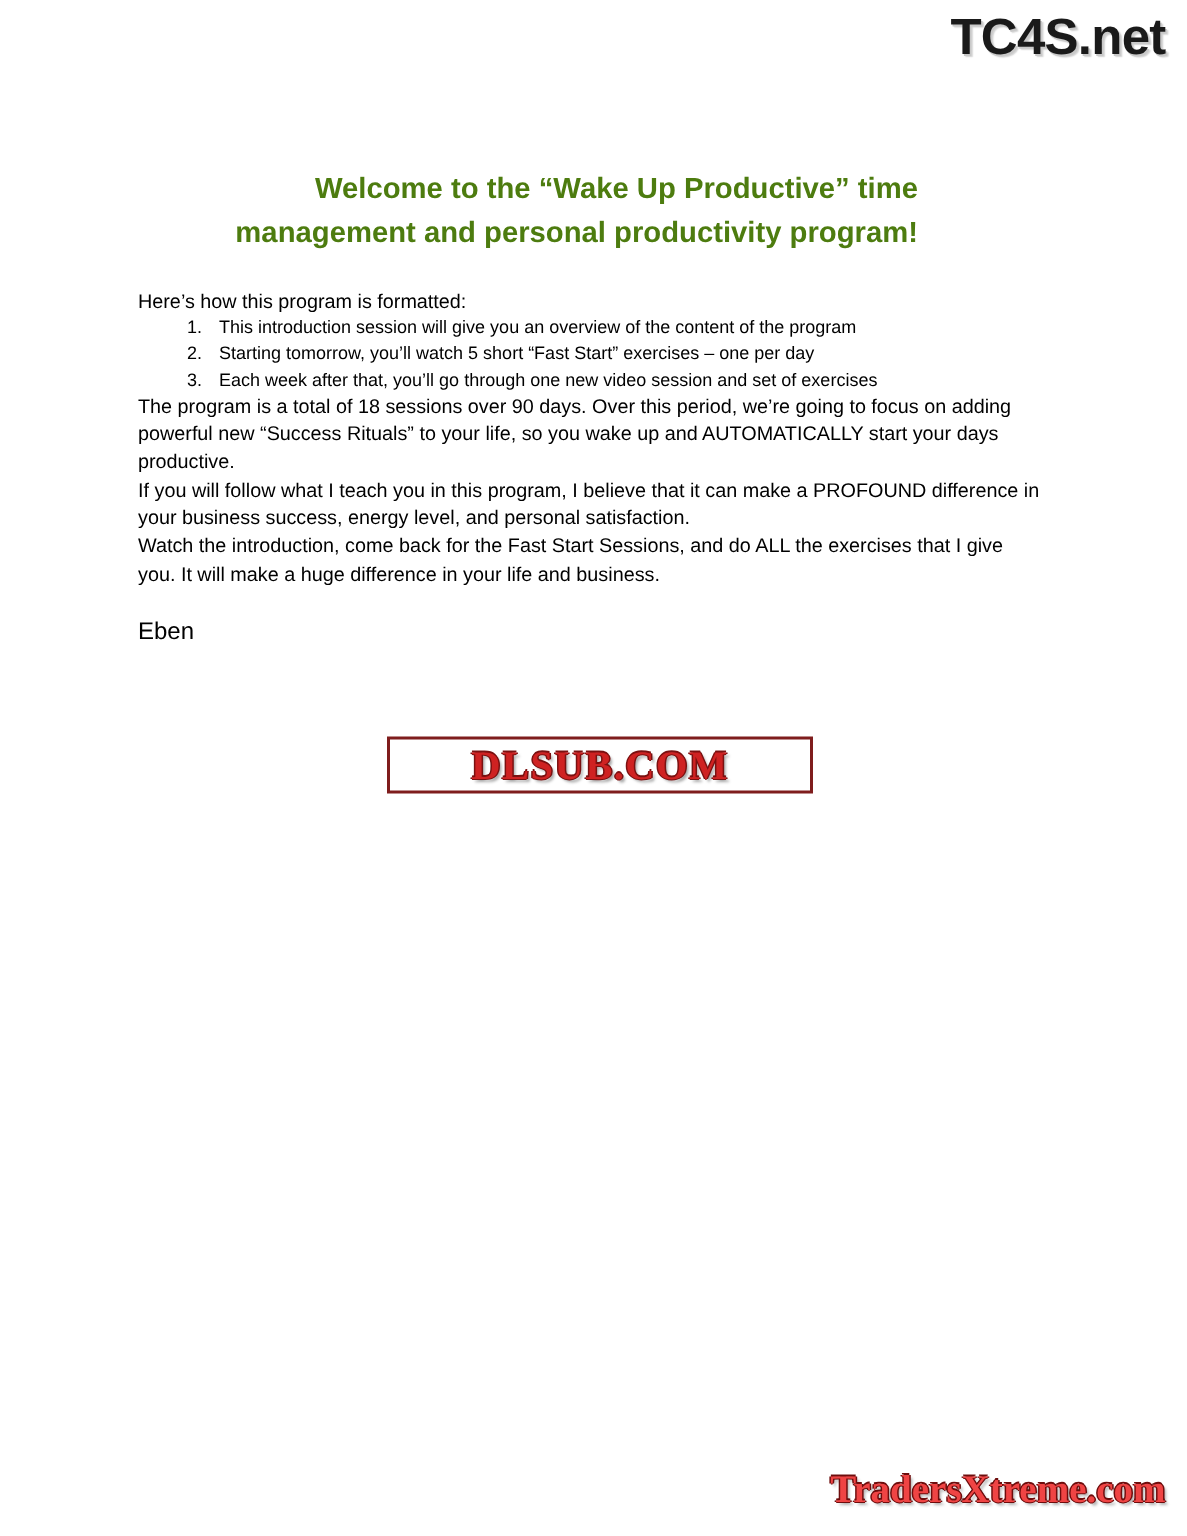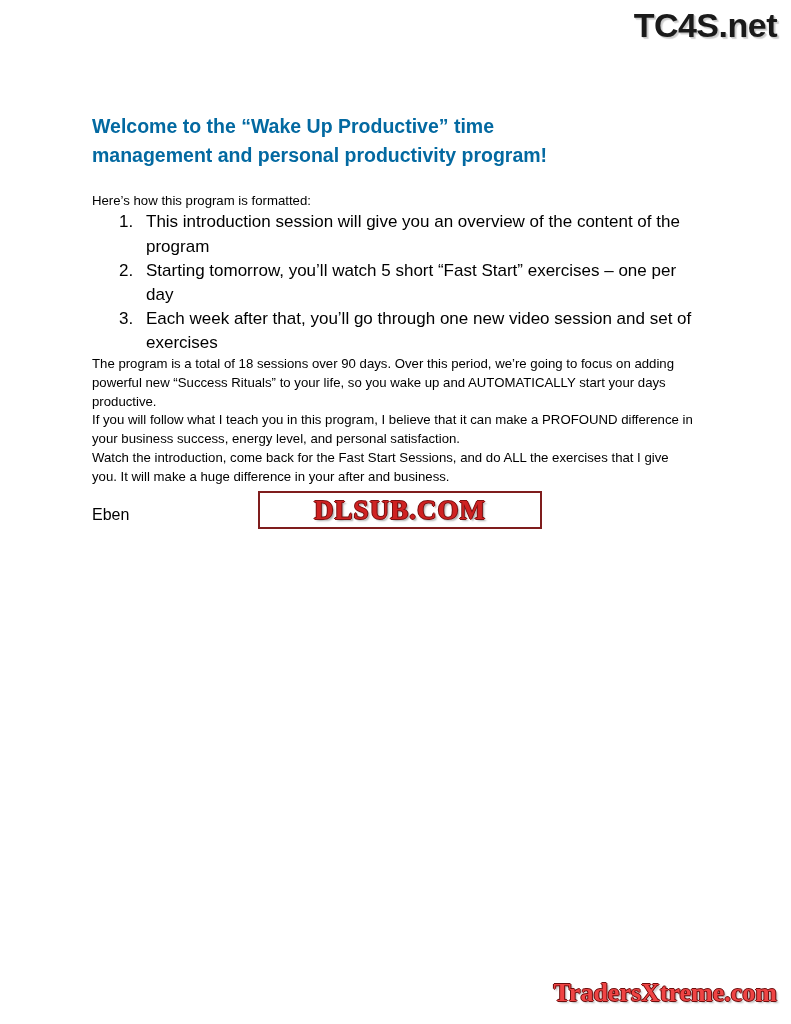--- a/index.html
+++ b/index.html
@@ -41,43 +41,44 @@
     position: absolute;
     left: 92px;
     top: 112px;
     width: 605px;
   }
 
   h1.doc-title {
     font-family: "Liberation Sans", sans-serif;
     font-size: 19.5px;
     font-weight: bold;
-    color: #0369a1;
+    color: #4d7c0f;
     line-height: 1.48;
     margin: 0 0 22px 0;
     width: 520px;
+    text-align: right;
   }
 
   p.body-text {
     font-family: "Liberation Sans", sans-serif;
     font-size: 13.2px;
     color: #000000;
     line-height: 1.42;
     margin: 0;
   }
 
   ol.steps {
     margin: 0;
     padding: 0 0 0 46px;
     list-style-position: outside;
     list-style-type: decimal;
   }
   ol.steps li {
     font-family: "Liberation Sans", sans-serif;
-    font-size: 17px;
+    font-size: 12px;
     color: #000000;
     line-height: 1.42;
     padding-left: 8px;
   }
 
   .signature {
     font-family: "Liberation Sans", sans-serif;
     font-size: 16px;
     color: #000000;
     margin-top: 20px;
@@ -147,21 +148,21 @@
     <ol class="steps">
       <li>This introduction session will give you an overview of the content of the program</li>
       <li>Starting tomorrow, you’ll watch 5 short “Fast Start” exercises – one per day</li>
       <li>Each week after that, you’ll go through one new video session and set of exercises</li>
     </ol>
 
     <p class="body-text">The program is a total of 18 sessions over 90 days. Over this period, we’re going to focus on adding powerful new “Success Rituals” to your life, so you wake up and AUTOMATICALLY start your days productive.</p>
 
     <p class="body-text">If you will follow what I teach you in this program, I believe that it can make a PROFOUND difference in your business success, energy level, and personal satisfaction.</p>
 
-    <p class="body-text">Watch the introduction, come back for the Fast Start Sessions, and do ALL the exercises that I give you. It will make a huge difference in your after and business.</p>
+    <p class="body-text">Watch the introduction, come back for the Fast Start Sessions, and do ALL the exercises that I give you. It will make a huge difference in your life and business.</p>
 
     <div class="signature">Eben</div>
 
   </div>
 
   <div class="logo-dlsub">
     <span class="logo-dlsub-inner">DLSUB.COM</span>
   </div>
 
   <div class="watermark-bottom">TradersXtreme.com</div>

